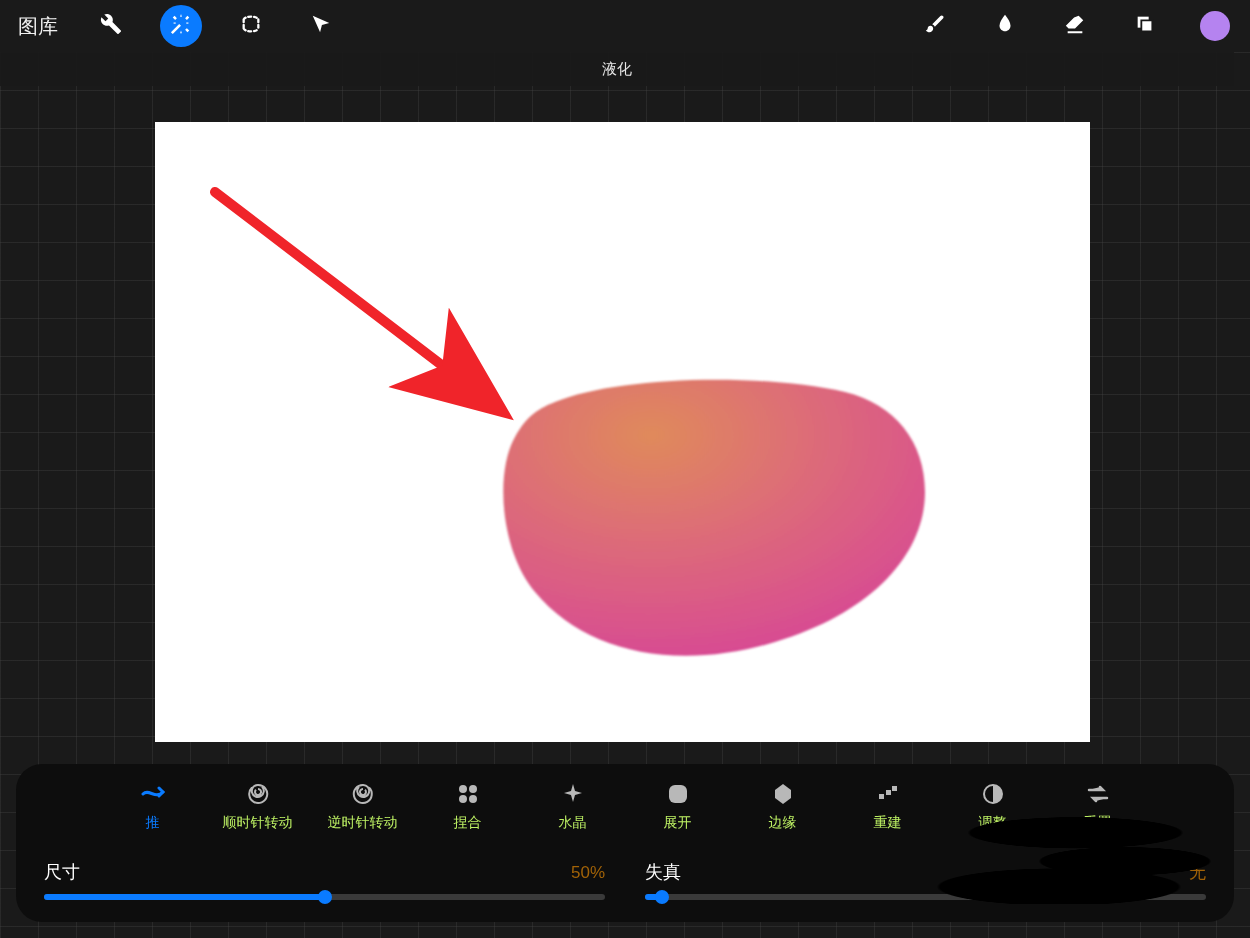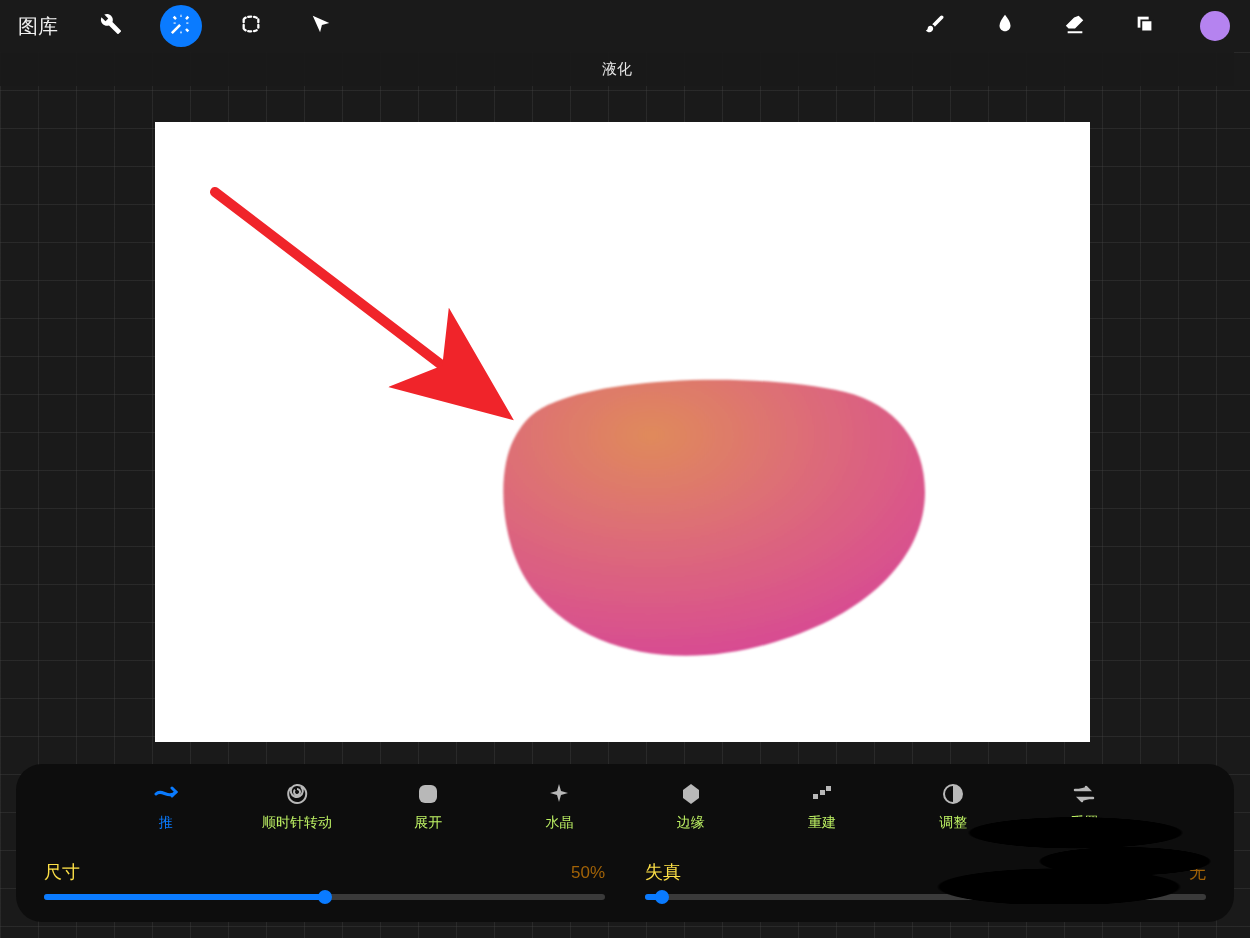--- a/index.html
+++ b/index.html
@@ -136,21 +136,21 @@
     display: flex;
     flex-direction: column;
     gap: 10px;
   }
   .slider-head {
     display: flex;
     justify-content: space-between;
     align-items: baseline;
     font-size: 18px;
   }
-  .slider-head .s-name { color: #fde047; }
+  .slider-head .s-name { color: #ffffff; }
   .slider-head .s-val  { color: #a16207; font-size: 17px; }
   .slider-track {
     position: relative;
     height: 6px;
     background: #3a3a3a;
     border-radius: 3px;
     cursor: pointer;
   }
   .slider-fill {
     position: absolute;
@@ -312,38 +312,59 @@
 
     <div class="tool-item">
       <span class="ticon">
         <svg viewBox="0 0 24 24">
             <path d="M12 3a9 9 0 1 1-6 2.5M12 3a6 6 0 1 0 4 1.7M12 7a3 3 0 1 1-2 .8" fill="none" stroke="currentColor" stroke-width="2"></path>
           </svg>
       </span>
       <span class="tlabel">顺时针转动</span>
     </div>
 
-
+    <div class="tool-item">
+      <span class="ticon">
+        <svg viewBox="0 0 24 24">
+            <g transform="scale(-1 1) translate(-24 0)">
+              <path d="M12 3a9 9 0 1 1-6 2.5M12 3a6 6 0 1 0 4 1.7M12 7a3 3 0 1 1-2 .8" fill="none" stroke="currentColor" stroke-width="2"></path>
+            </g>
+          </svg>
+      </span>
+      <span class="tlabel">逆时针转动</span>
+    </div>
+
+    <div class="tool-item">
+      <span class="ticon">
+        <svg viewBox="0 0 24 24">
+            <circle cx="7" cy="7" r="4"></circle>
+            <circle cx="17" cy="7" r="4"></circle>
+            <circle cx="7" cy="17" r="4"></circle>
+            <circle cx="17" cy="17" r="4"></circle>
+          </svg>
+      </span>
+      <span class="tlabel">捏合</span>
+    </div>
+
+    <div class="tool-item">
+      <span class="ticon">
+        <svg viewBox="0 0 24 24">
+            <path d="M12 2l2 7 7 2-7 2-2 7-2-7-7-2 7-2 2-7z"></path>
+          </svg>
+      </span>
+      <span class="tlabel">水晶</span>
+    </div>
 
     <div class="tool-item">
       <span class="ticon">
         <svg viewBox="0 0 24 24">
             <rect x="3" y="3" width="18" height="18" rx="6"></rect>
           </svg>
       </span>
       <span class="tlabel">展开</span>
-    </div>
-
-    <div class="tool-item">
-      <span class="ticon">
-        <svg viewBox="0 0 24 24">
-            <path d="M12 2l2 7 7 2-7 2-2 7-2-7-7-2 7-2 2-7z"></path>
-          </svg>
-      </span>
-      <span class="tlabel">水晶</span>
     </div>
 
     <div class="tool-item">
       <span class="ticon">
         <svg viewBox="0 0 24 24">
             <path d="M12 2l8 6v8l-8 6-8-6V8l8-6z"></path>
           </svg>
       </span>
       <span class="tlabel">边缘</span>
     </div>

